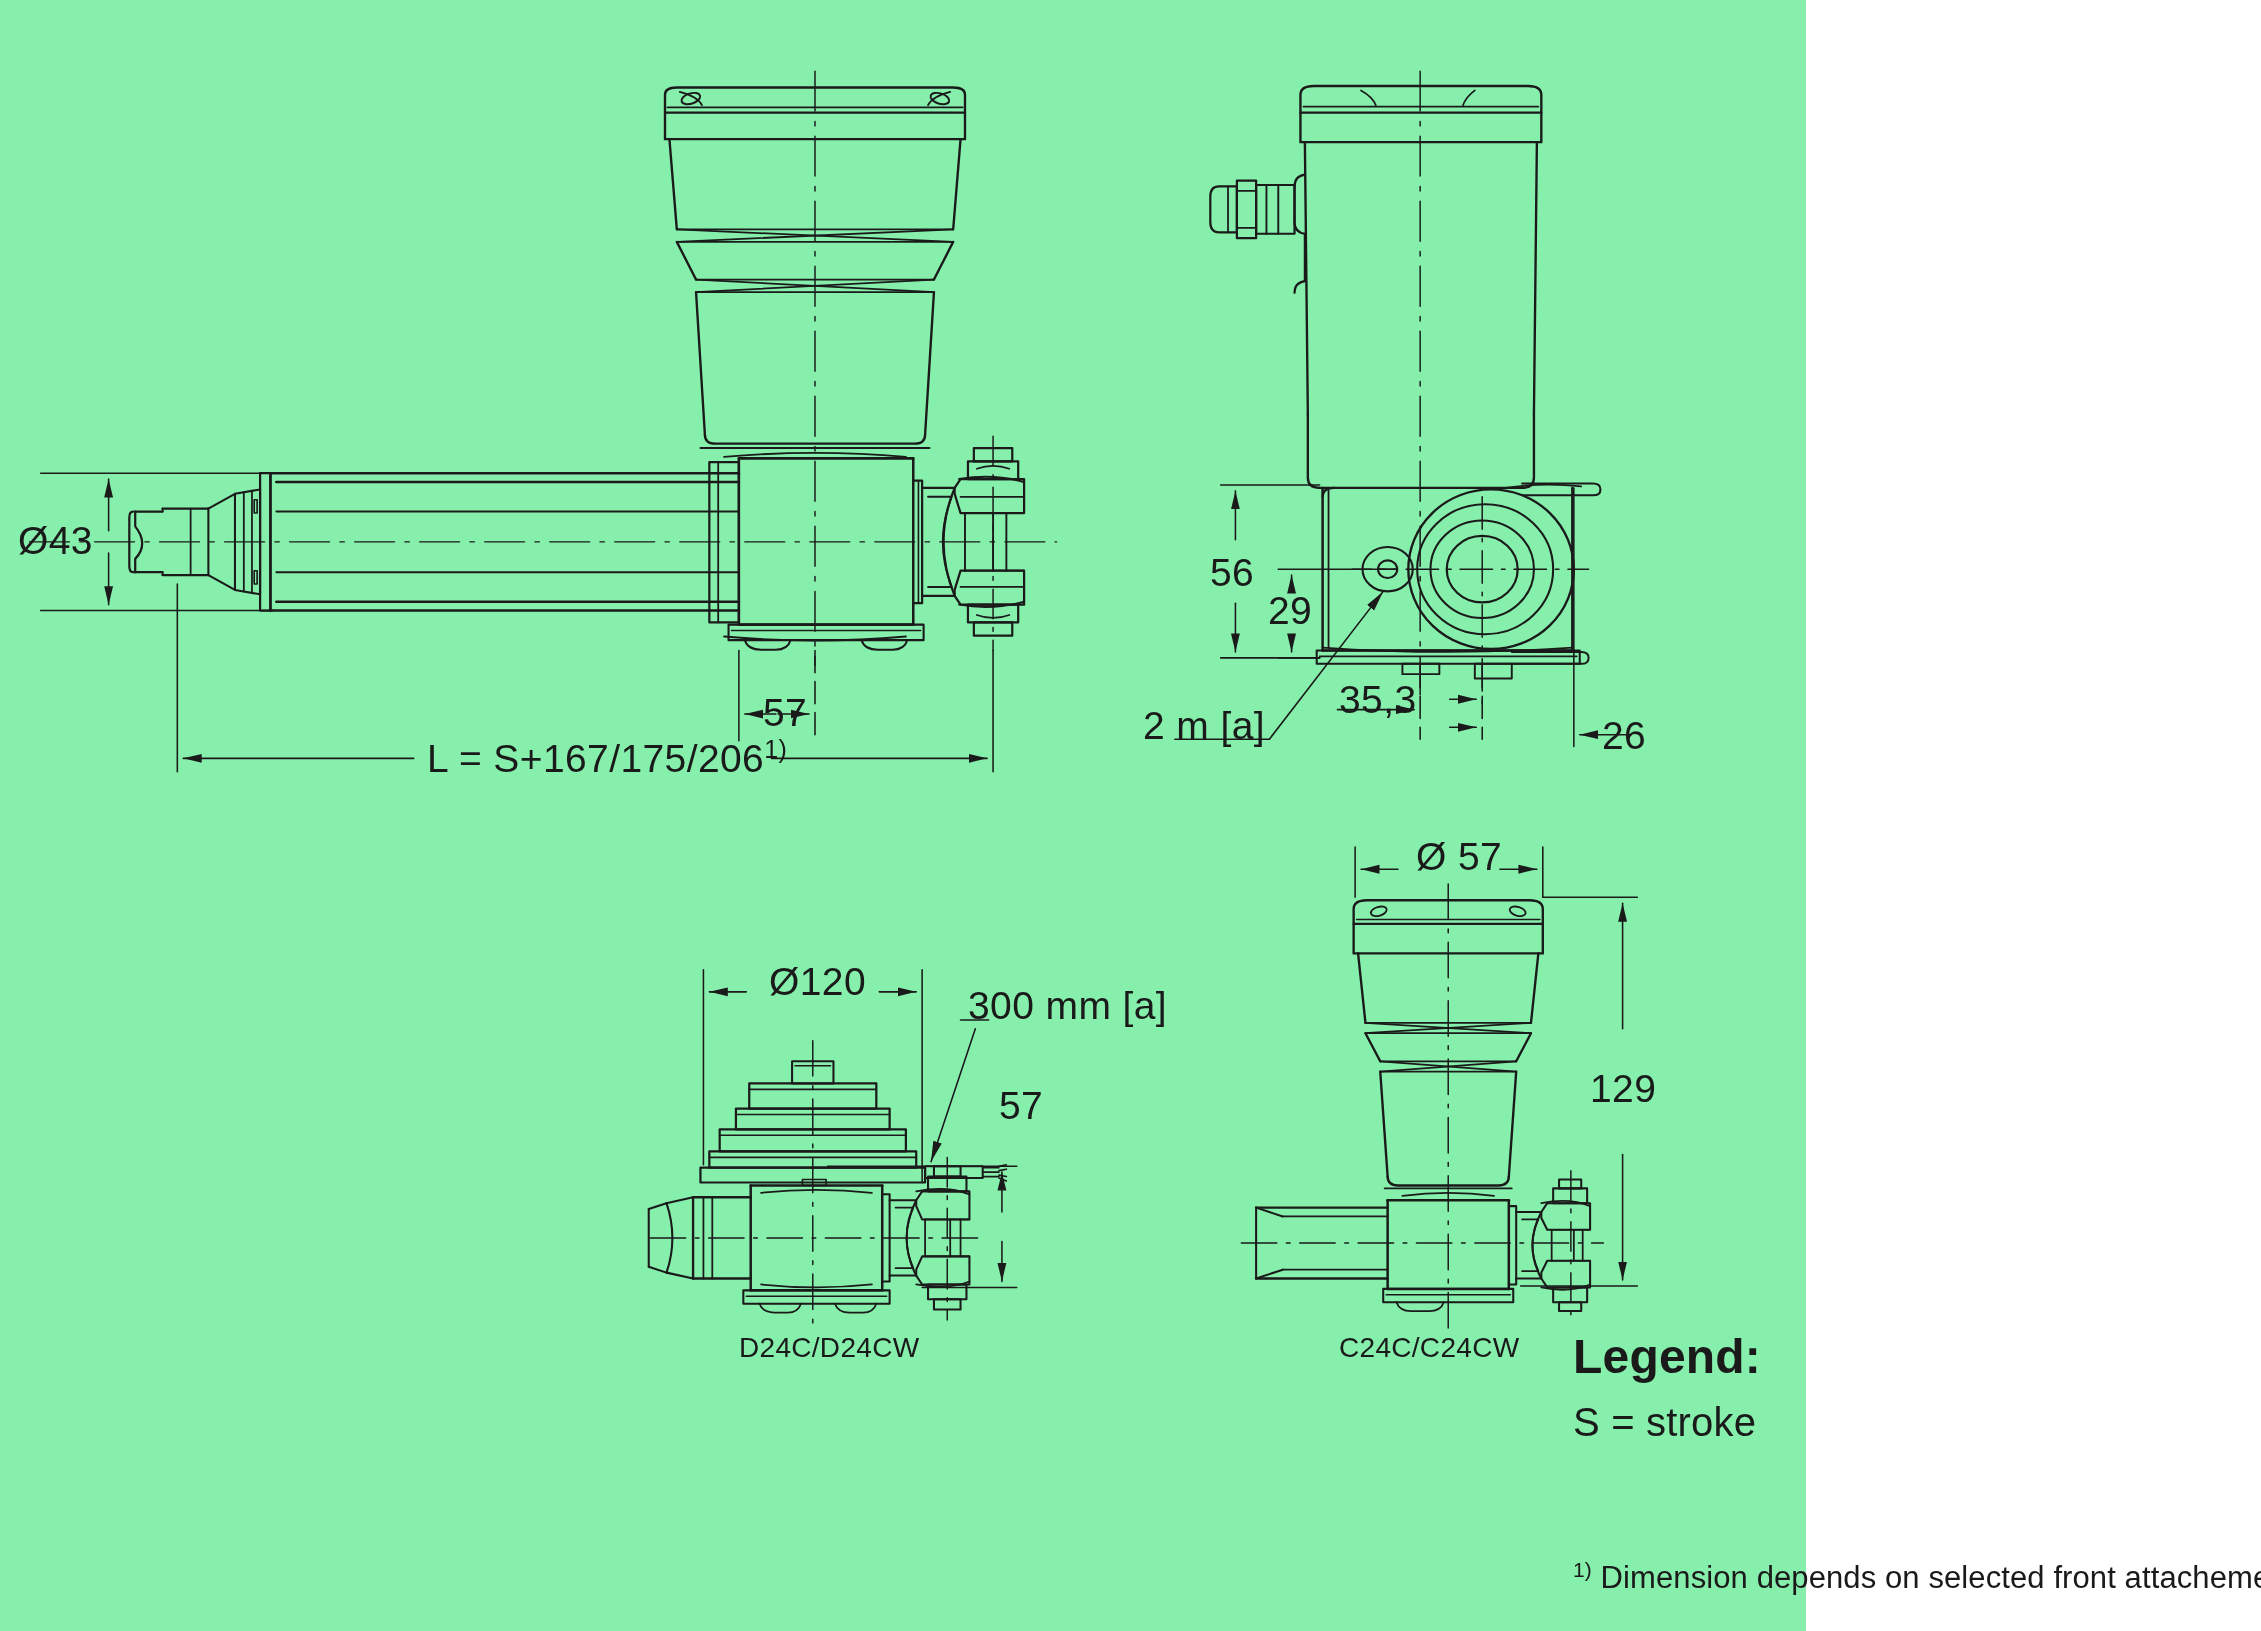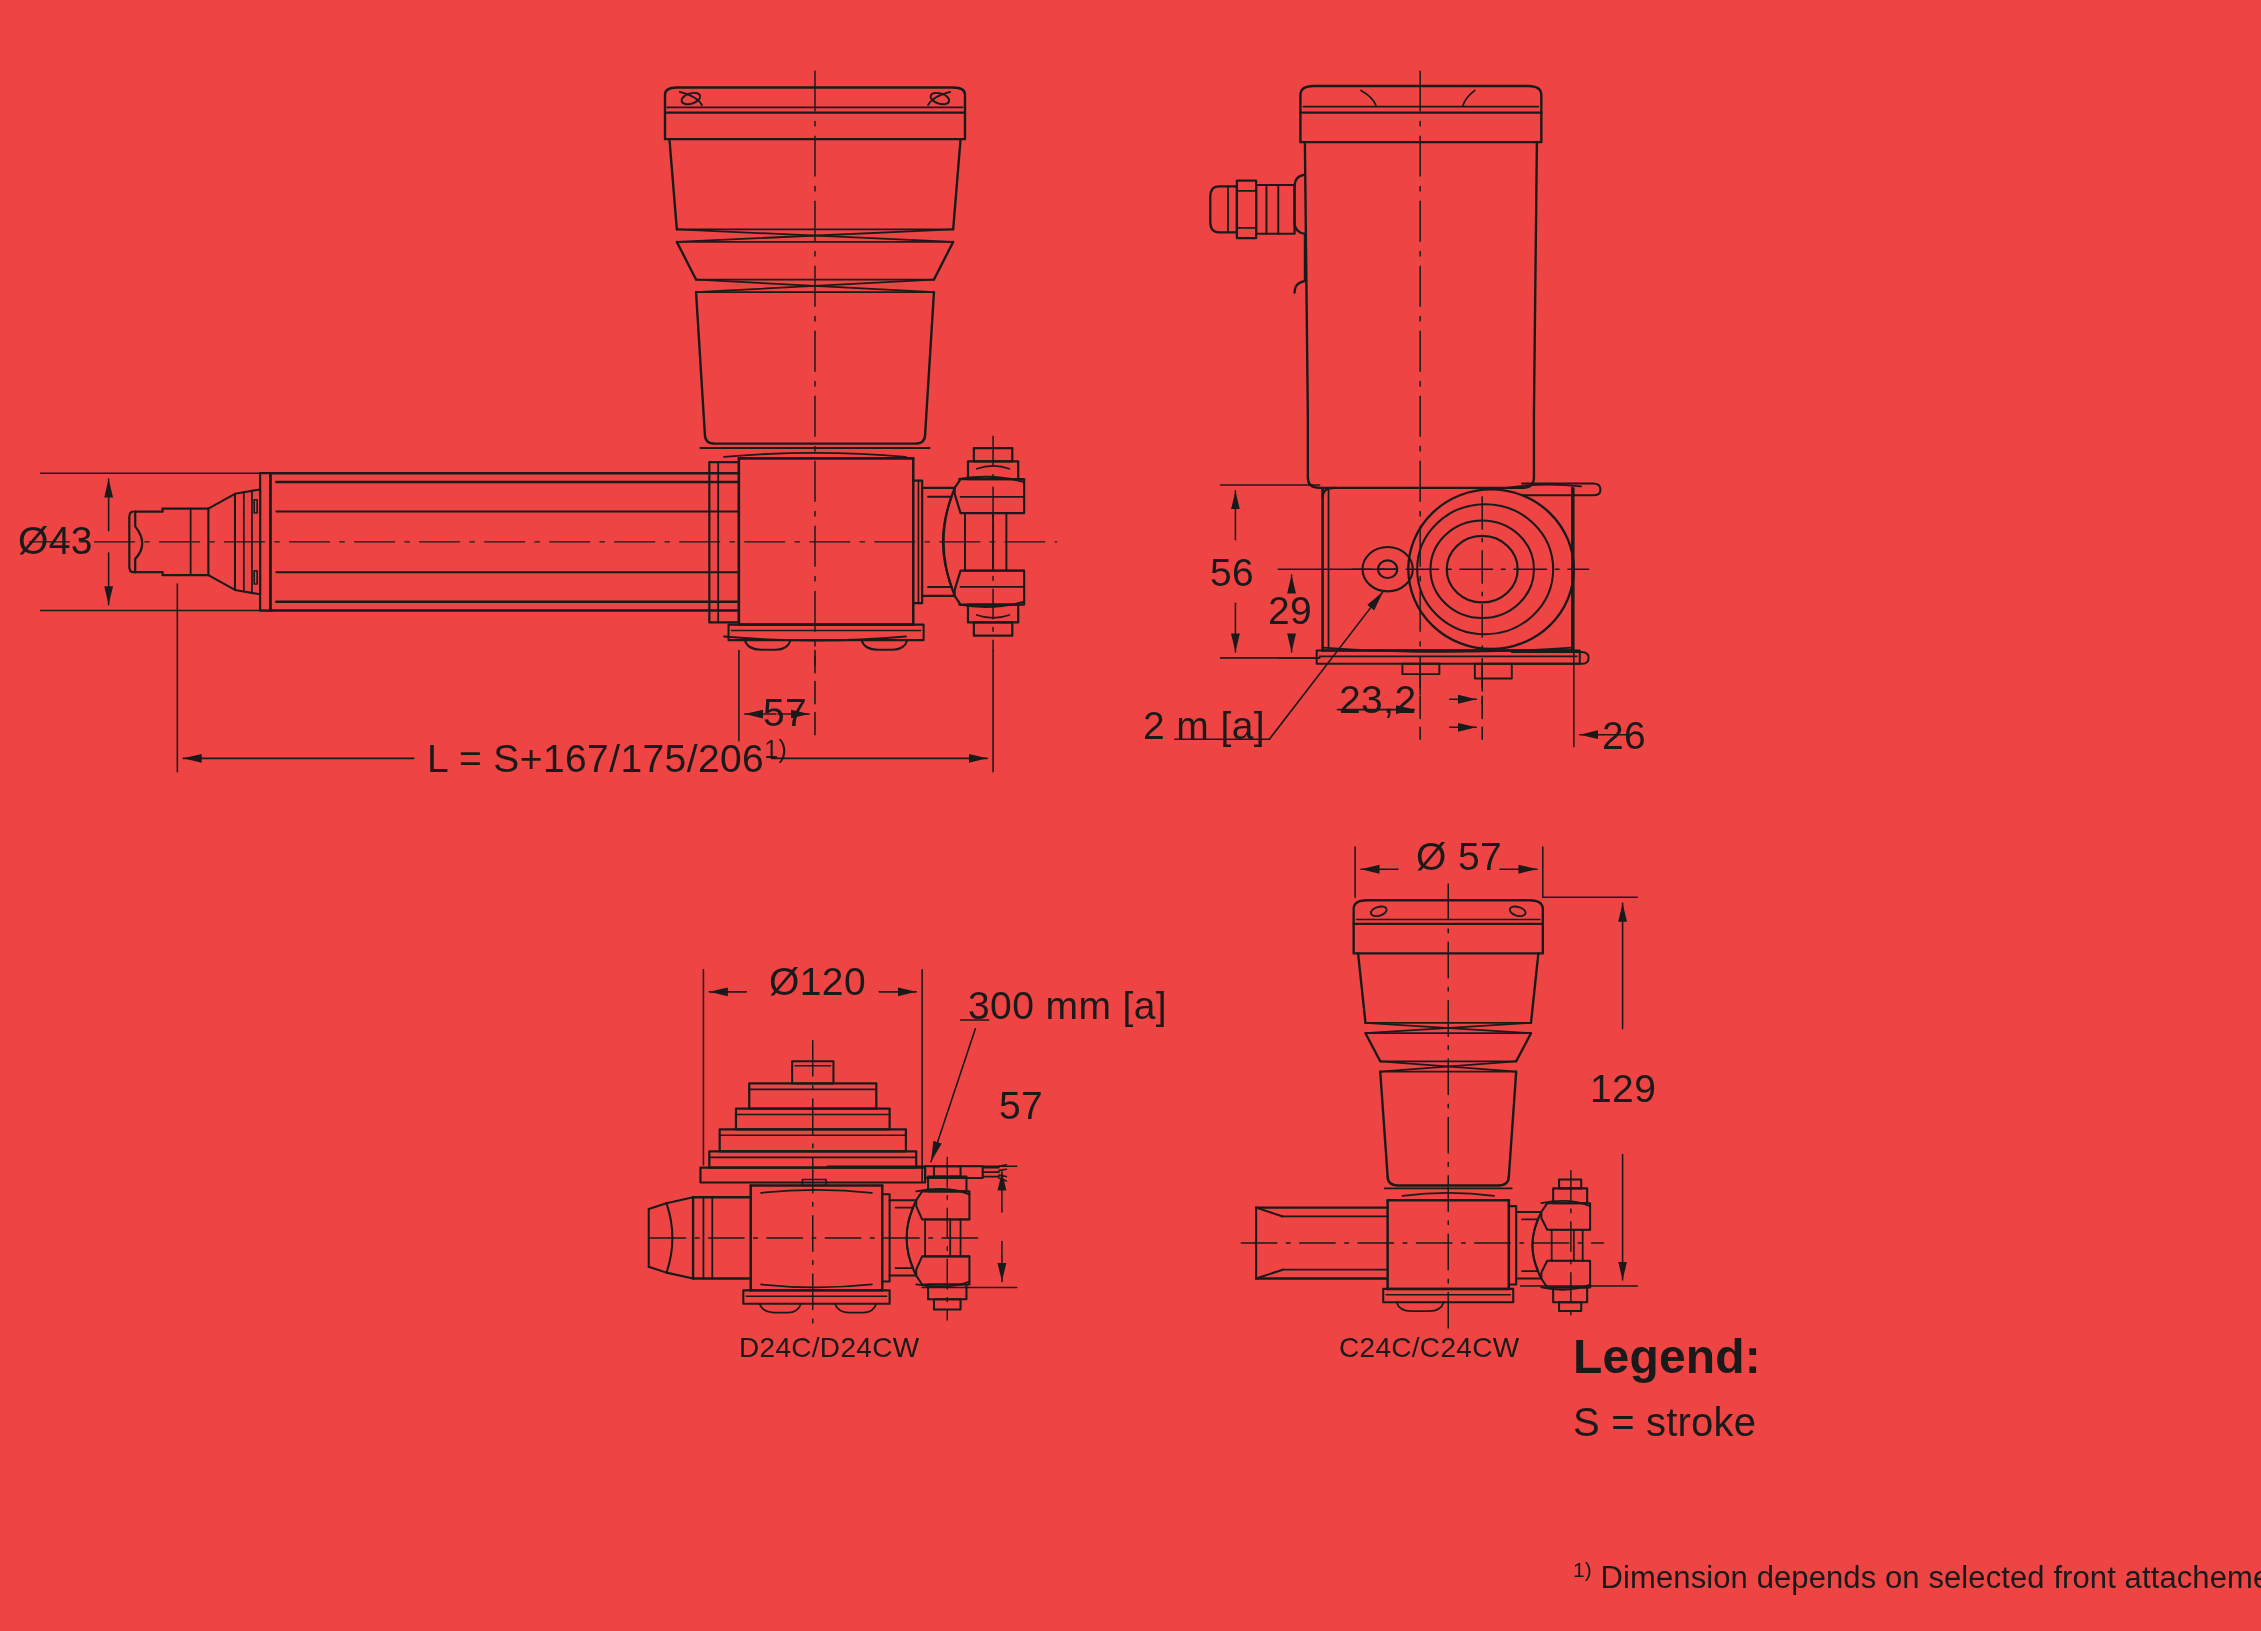--- a/index.html
+++ b/index.html
@@ -9,23 +9,23 @@
   }
   body {
     width: 2261px;
     height: 1632px;
     font-family: "Liberation Sans", sans-serif;
     color: #1a1a1a;
     overflow: hidden;
   }
   #sheet {
     position: relative;
-    width: 2261px;
+    width: 1806px;
     height: 1632px;
-    background: #ef4444;
+    background: #86efac;
   }
   svg.drawing {
     position: absolute;
     top: 0;
     left: 0;
     width: 2261px;
     height: 1632px;
     display: block;
   }
   
@@ -482,21 +482,21 @@
   <div class="dimtext" style="left:18px; top:521px;">Ø43</div>
 
   <div class="dimtext" style="left:763px; top:693px;">57</div>
 
   <div class="dimtext" style="left:427px; top:737px;"><span>L = S+167/175/206</span><span class="sup">1)</span></div>
 
   <div class="dimtext" style="left:1210px; top:553px;">56</div>
 
   <div class="dimtext" style="left:1268px; top:591px;">29</div>
 
-  <div class="dimtext" style="left:1339px; top:680px;">23,2</div>
+  <div class="dimtext" style="left:1339px; top:680px;">35,3</div>
 
   <div class="dimtext" style="left:1602px; top:716px;">26</div>
 
   <div class="dimtext" style="left:1143px; top:706px;">2 m [a]</div>
 
   <div class="dimtext" style="left:769px; top:962px;">Ø120</div>
 
   <div class="dimtext" style="left:968px; top:986px;">300 mm [a]</div>
 
   <div class="dimtext" style="left:999px; top:1086px;">57</div>

